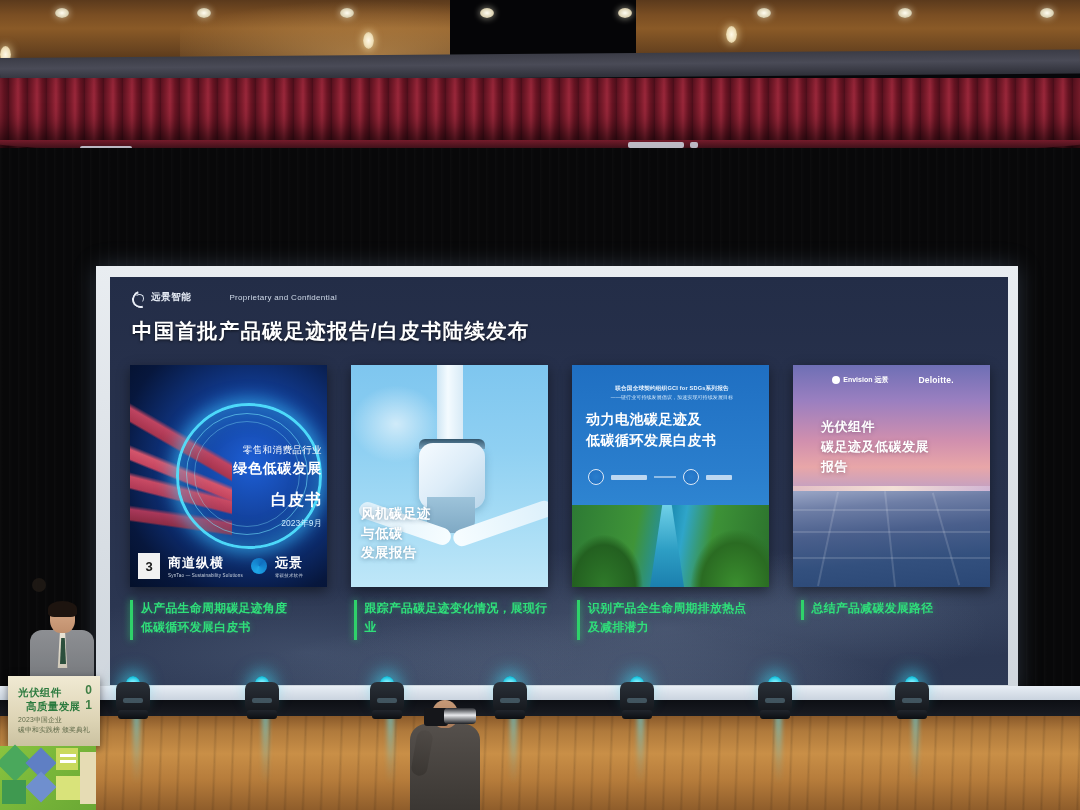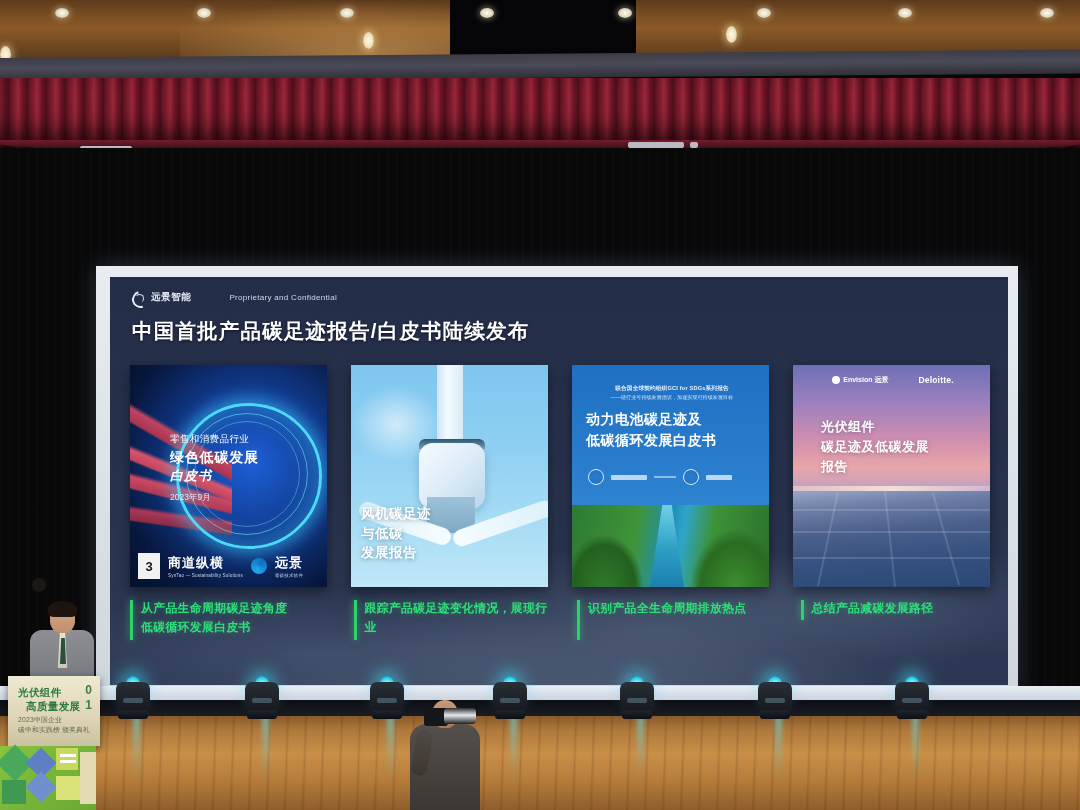--- a/index.html
+++ b/index.html
@@ -77,24 +77,24 @@
       linear-gradient(30deg,rgba(0,0,0,0) 60%,#a8354f 61%,#bf4461 66%,rgba(0,0,0,0) 68%),
       linear-gradient(8deg,rgba(0,0,0,0) 24%,#8e2c45 25%,#a9385a 30%,rgba(0,0,0,0) 32%);
     filter:blur(.4px);}
   .c1 .ring{position:absolute;left:46px;top:38px;width:140px;height:140px;border-radius:50%;
     border:3px solid rgba(80,225,255,.95);
     box-shadow:0 0 16px 5px rgba(60,200,255,.55),inset 0 0 22px 5px rgba(60,200,255,.40);}
   .c1 .ring2{position:absolute;left:56px;top:48px;width:120px;height:120px;border-radius:50%;
     border:1.6px solid rgba(120,235,255,.55);}
   .c1 .ring3{position:absolute;left:64px;top:56px;width:104px;height:104px;border-radius:50%;
     border:1px solid rgba(140,240,255,.35);}
-  .c1 .c1txt{position:absolute;left:40px;top:68px;width:152px;text-align:left;color:#fff;}
+  .c1 .c1txt{position:absolute;left:40px;top:79px;width:152px;text-align:right;color:#fff;}
   .c1 .l1{font-size:9.5px;letter-spacing:.4px;}
   .c1 .l2{font-size:14px;font-weight:bold;margin-top:3px;letter-spacing:.8px;}
-  .c1 .l3{font-size:13px;font-weight:bold;margin-top:0;letter-spacing:1px;font-style:italic;}
+  .c1 .l3{font-size:16px;font-weight:bold;margin-top:12px;letter-spacing:1px;}
   .c1 .l4{font-size:8.5px;margin-top:7px;color:#cfeeff;}
   .c1 .logos{position:absolute;left:8px;bottom:8px;width:184px;display:flex;align-items:center;gap:8px;}
   .lg-box{width:22px;height:26px;background:#f2f2f2;display:flex;align-items:center;justify-content:center;
     font-size:13px;color:#1a1a1a;font-weight:bold;}
   .lg-cn{font-size:13px;font-weight:bold;color:#fff;letter-spacing:1px;}
   .lg-sub{font-size:4.5px;color:#cdd6e2;letter-spacing:.2px;display:block;margin-top:1px;}
   .lg-swirl{width:16px;height:16px;border-radius:50%;
     background:conic-gradient(from 200deg,#1ea7e8,#0f6fc0 55%,#1ea7e8);}
 
   
@@ -372,20 +372,21 @@
       <div class="cap">
         <div class="gbar"></div>
         <div class="ctxt">
           <div>跟踪产品碳足迹变化情况，展现行业</div>
         </div>
       </div>
       <div class="cap">
         <div class="gbar"></div>
         <div class="ctxt">
           <div>识别产品全生命周期排放热点</div>
+          <div>及减排潜力</div>
         </div>
       </div>
       <div class="cap">
         <div class="gbar" style="height:20px;"></div>
         <div class="ctxt">
           <div>总结产品减碳发展路径</div>
         </div>
       </div>
     </div>
   </div>

